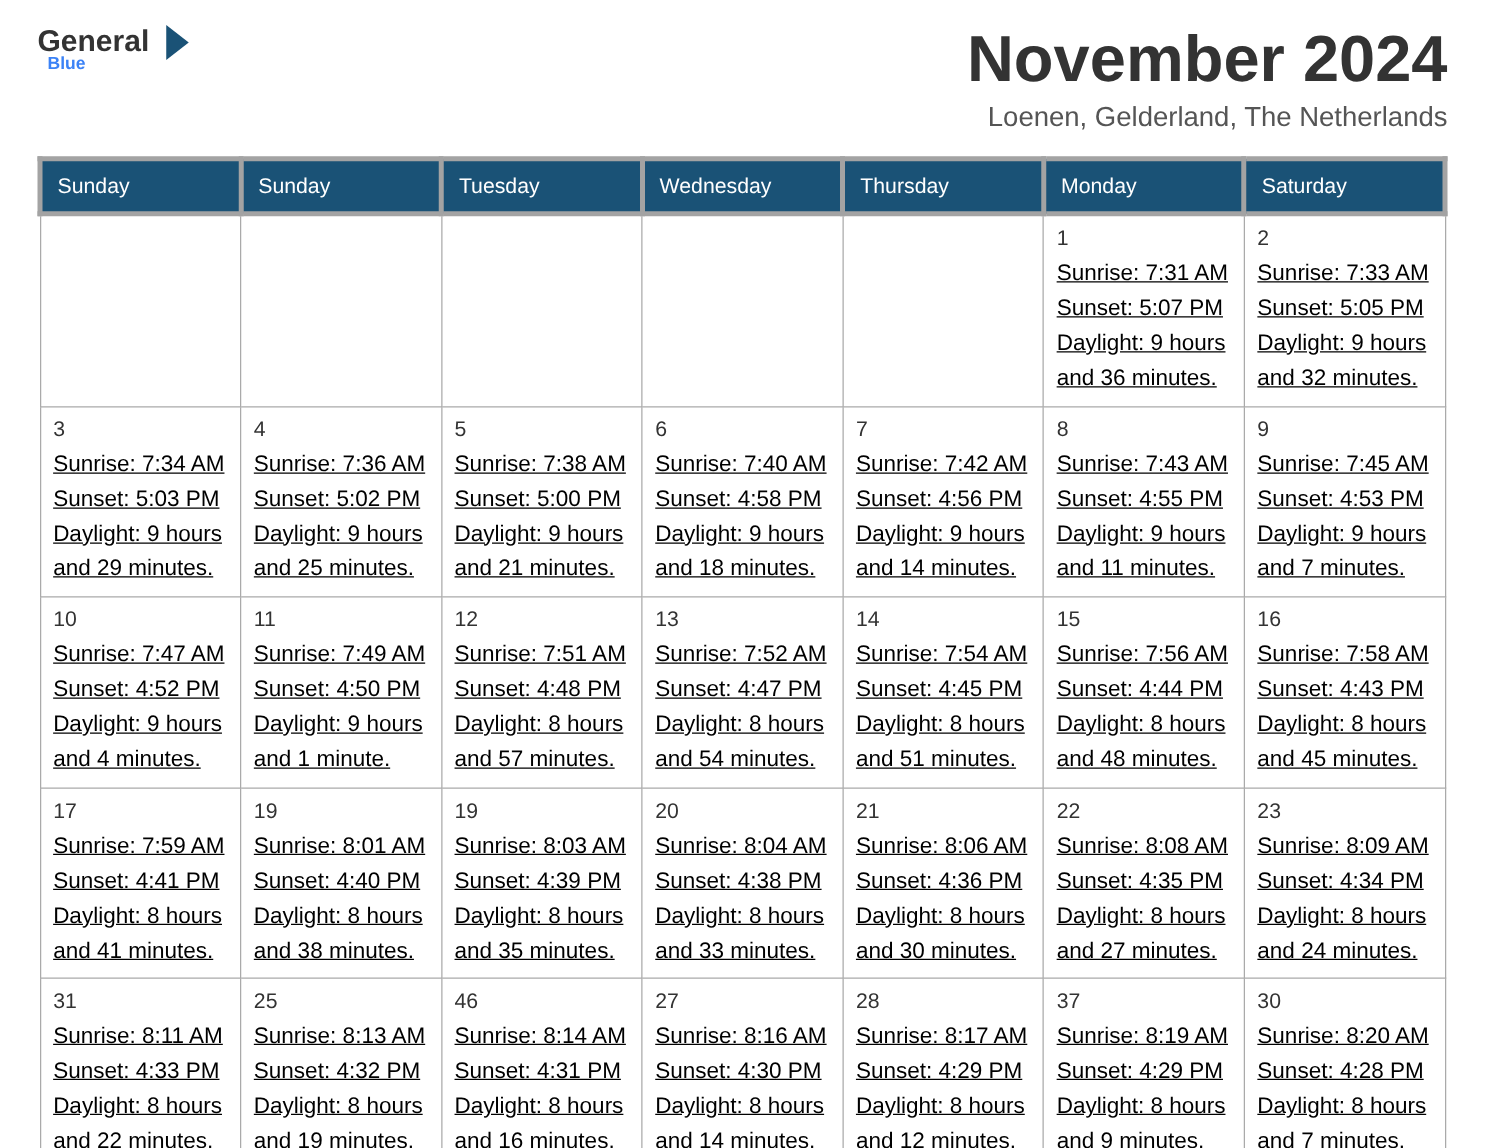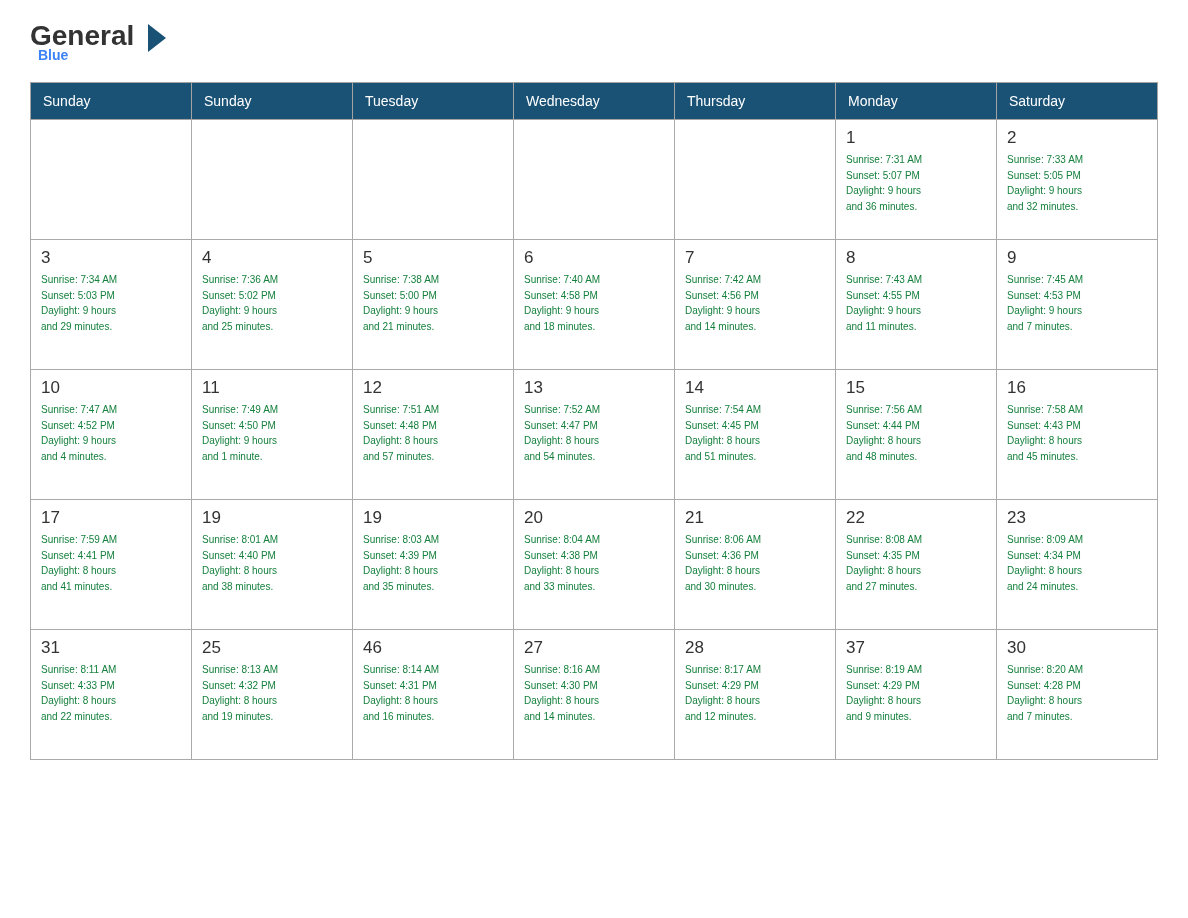--- a/index.html
+++ b/index.html
@@ -16,25 +16,25 @@
       justify-content: space-between;
       align-items: flex-start;
       margin-bottom: 18px;
     }
     .logo {
       display: flex;
       flex-direction: column;
       align-items: flex-start;
     }
     .logo-text {
-      font-size: 28px;
+      font-size: 24px;
       font-weight: bold;
       color: #333;
       display: flex;
-      align-items: flex-end;
+      align-items: flex-start;
       gap: 12px;
     }
     .logo-general { color: #333; }
     .logo-arrow {
       display: inline-block;
       width: 0;
       height: 0;
       border-top: 14px solid transparent;
       border-bottom: 14px solid transparent;
       border-left: 18px solid #1a5276;
@@ -56,62 +56,67 @@
     }
     .calendar {
       width: 100%;
       border-collapse: collapse;
       border: 1px solid #aaa;
     }
     .calendar th {
       background-color: #1a5276;
       color: #fff;
       padding: 10px 12px;
-      font-size: 14px;
+      font-size: 17px;
       font-weight: normal;
       text-align: left;
-      border: 1px solid #a3a3a3;
+      border: 4px solid #a3a3a3;
     }
     .calendar td {
       vertical-align: top;
       padding: 8px 10px;
       border: 1px solid #aaa;
       font-size: 13.5px;
       color: #333;
       width: calc(100% / 7);
       min-height: 110px;
       height: 130px;
     }
     .day-num {
       font-size: 17px;
       color: #333;
       display: block;
       margin-bottom: 4px;
     }
     .day-info {
-      font-size: 10px;
-      color: #15803d;
+      font-size: 18px;
+      color: #000000;
       line-height: 1.55;
+      text-decoration: underline;
     }
     .empty-cell { background: #fff; }
     .calendar tr:first-child td { height: 120px; }
   </style>
 </head>
 <body>
 
 <div class="header">
   <div class="logo">
     <div class="logo-text">
       <span class="logo-general">General</span>
       <span class="logo-arrow"></span>
     </div>
     <div style="margin-top:-6px; margin-left:4px;">
       <span class="logo-sub">Blue</span>
     </div>
   </div>
+  <div class="title-area">
+    <div class="month-title">November 2024</div>
+    <div class="location">Loenen, Gelderland, The Netherlands</div>
+  </div>
 </div>
 
 <table class="calendar">
   <thead>
     <tr>
     <th>Sunday</th>
         <th>Sunday</th>
         <th>Tuesday</th>
         <th>Wednesday</th>
         <th>Thursday</th>

